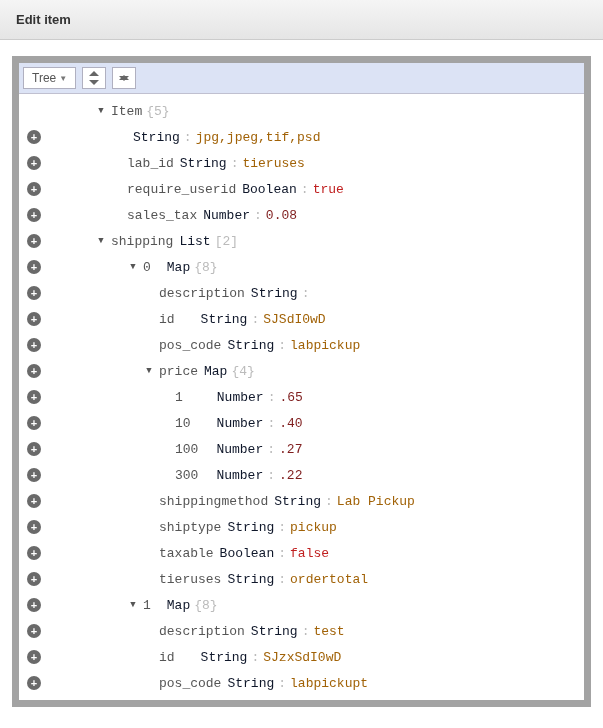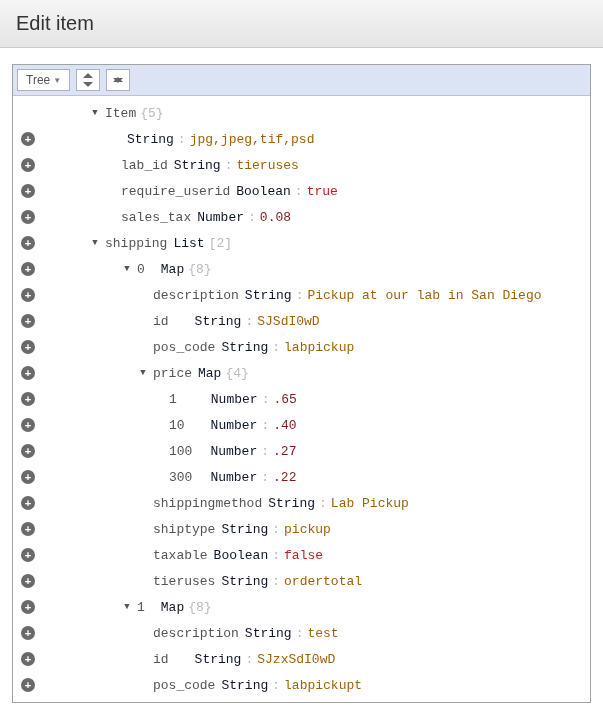--- a/index.html
+++ b/index.html
@@ -9,27 +9,27 @@
     background: #ffffff;
     color: #333;
     width: 603px;
   }
   .header {
     background: linear-gradient(to bottom, #f5f5f5, #e5e5e5);
     border-bottom: 1px solid #ccc;
     padding: 12px 16px;
   }
   .header h1 {
-    font-size: 20px;
-    font-weight: normal;
+    font-size: 13px;
+    font-weight: bold;
     color: #333;
   }
   .panel {
     margin: 16px 12px 12px 12px;
-    border: 1px solid #a3a3a3;
+    border: 7px solid #a3a3a3;
   }
   .toolbar {
     background: #dce3f5;
     border-bottom: 1px solid #c0c0d0;
     padding: 4px;
     display: flex;
     gap: 6px;
     align-items: center;
   }
   .tree-btn {
@@ -230,21 +230,20 @@
       <span class="brace">{8}</span>
     </div>
 
     <div class="row">
       <span class="add-icon">+</span>
       <span class="indent" style="width:94px"></span>
       <span class="toggle-spacer"></span>
       <span class="key">description</span>
       <span class="type">String</span>
       <span class="colon">:</span>
-      <span class="val-string">Pickup at our lab in San Diego</span>
     </div>
 
     <div class="row">
       <span class="add-icon">+</span>
       <span class="indent" style="width:94px"></span>
       <span class="toggle-spacer"></span>
       <span class="key">id</span>
       <span class="type" style="margin-left:26px">String</span>
       <span class="colon">:</span>
       <span class="val-string">SJSdI0wD</span>

